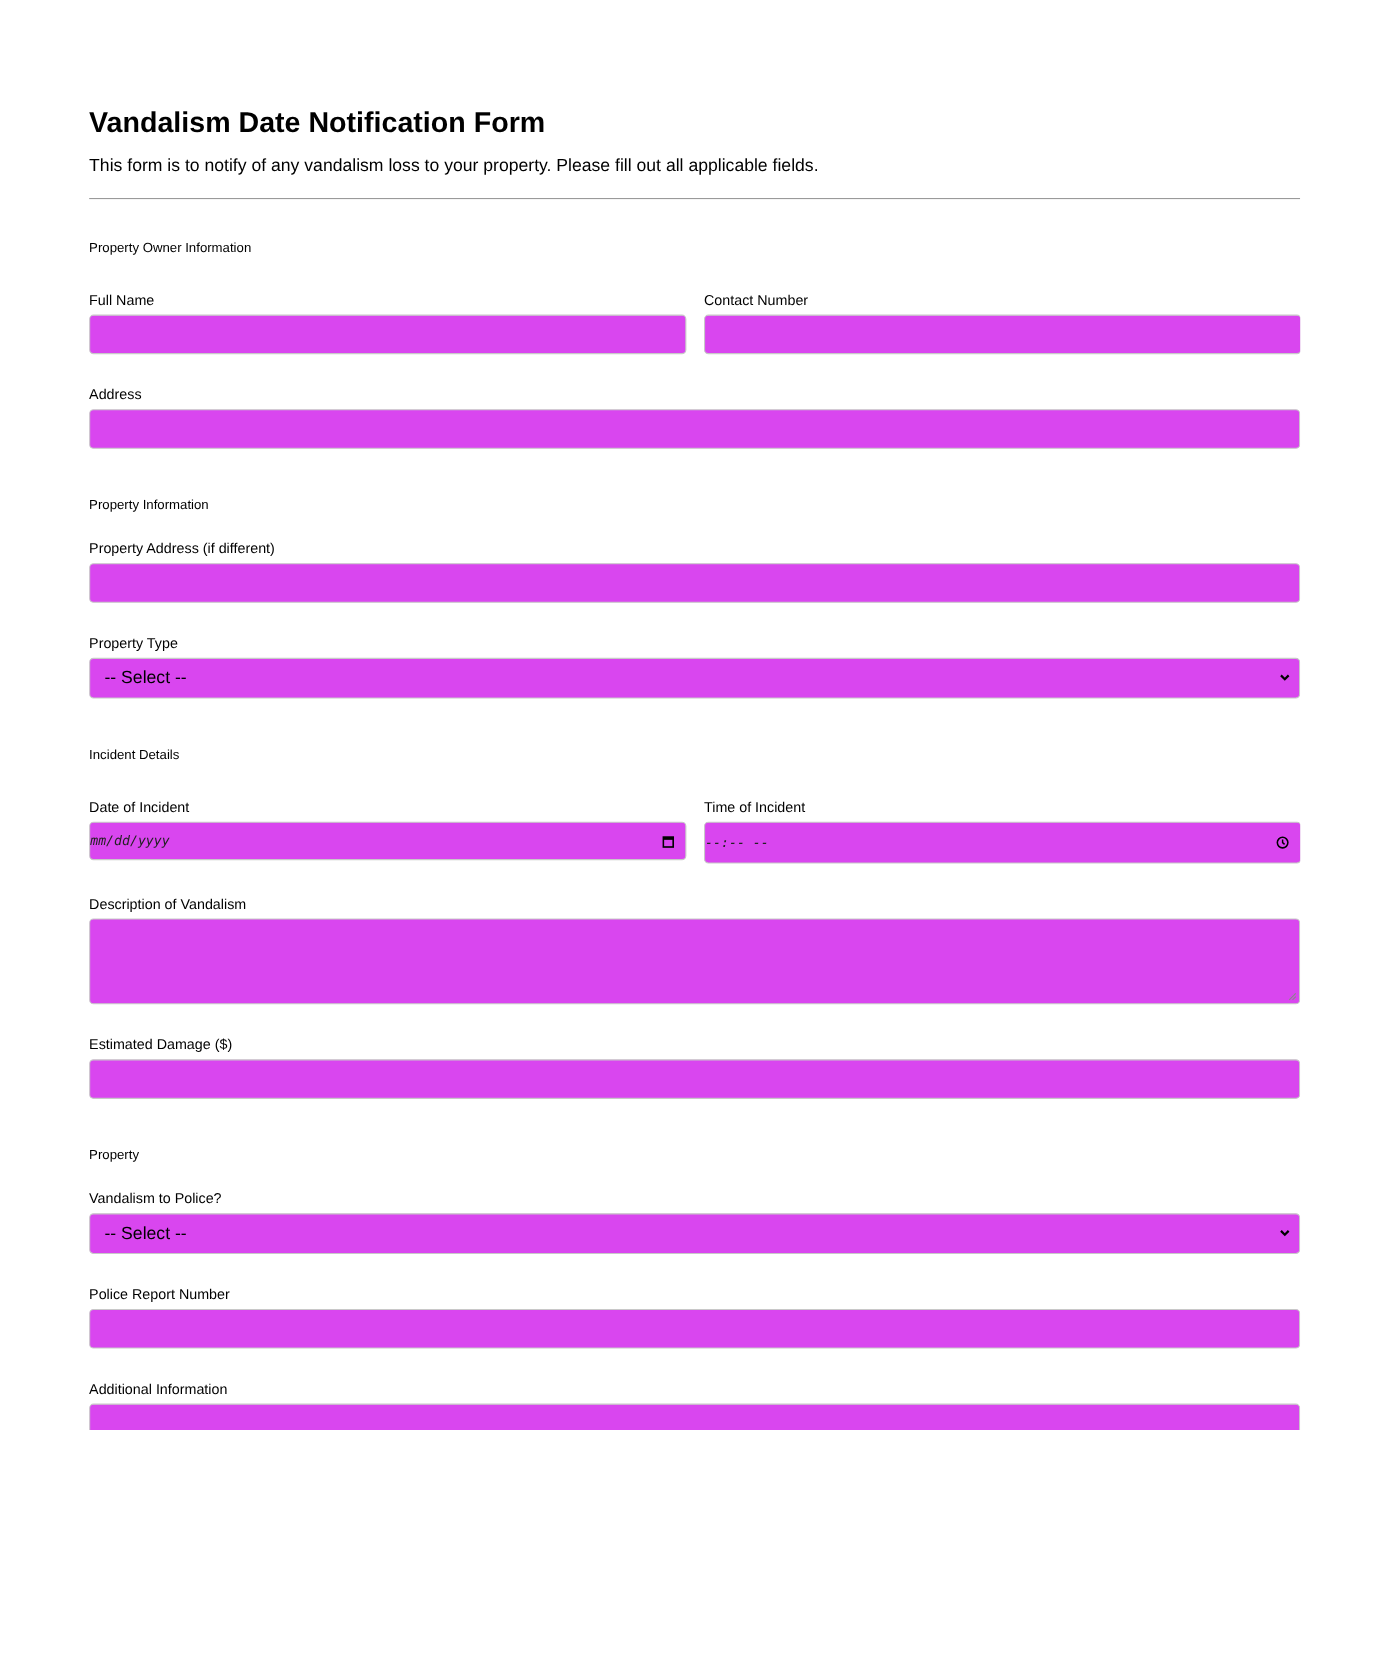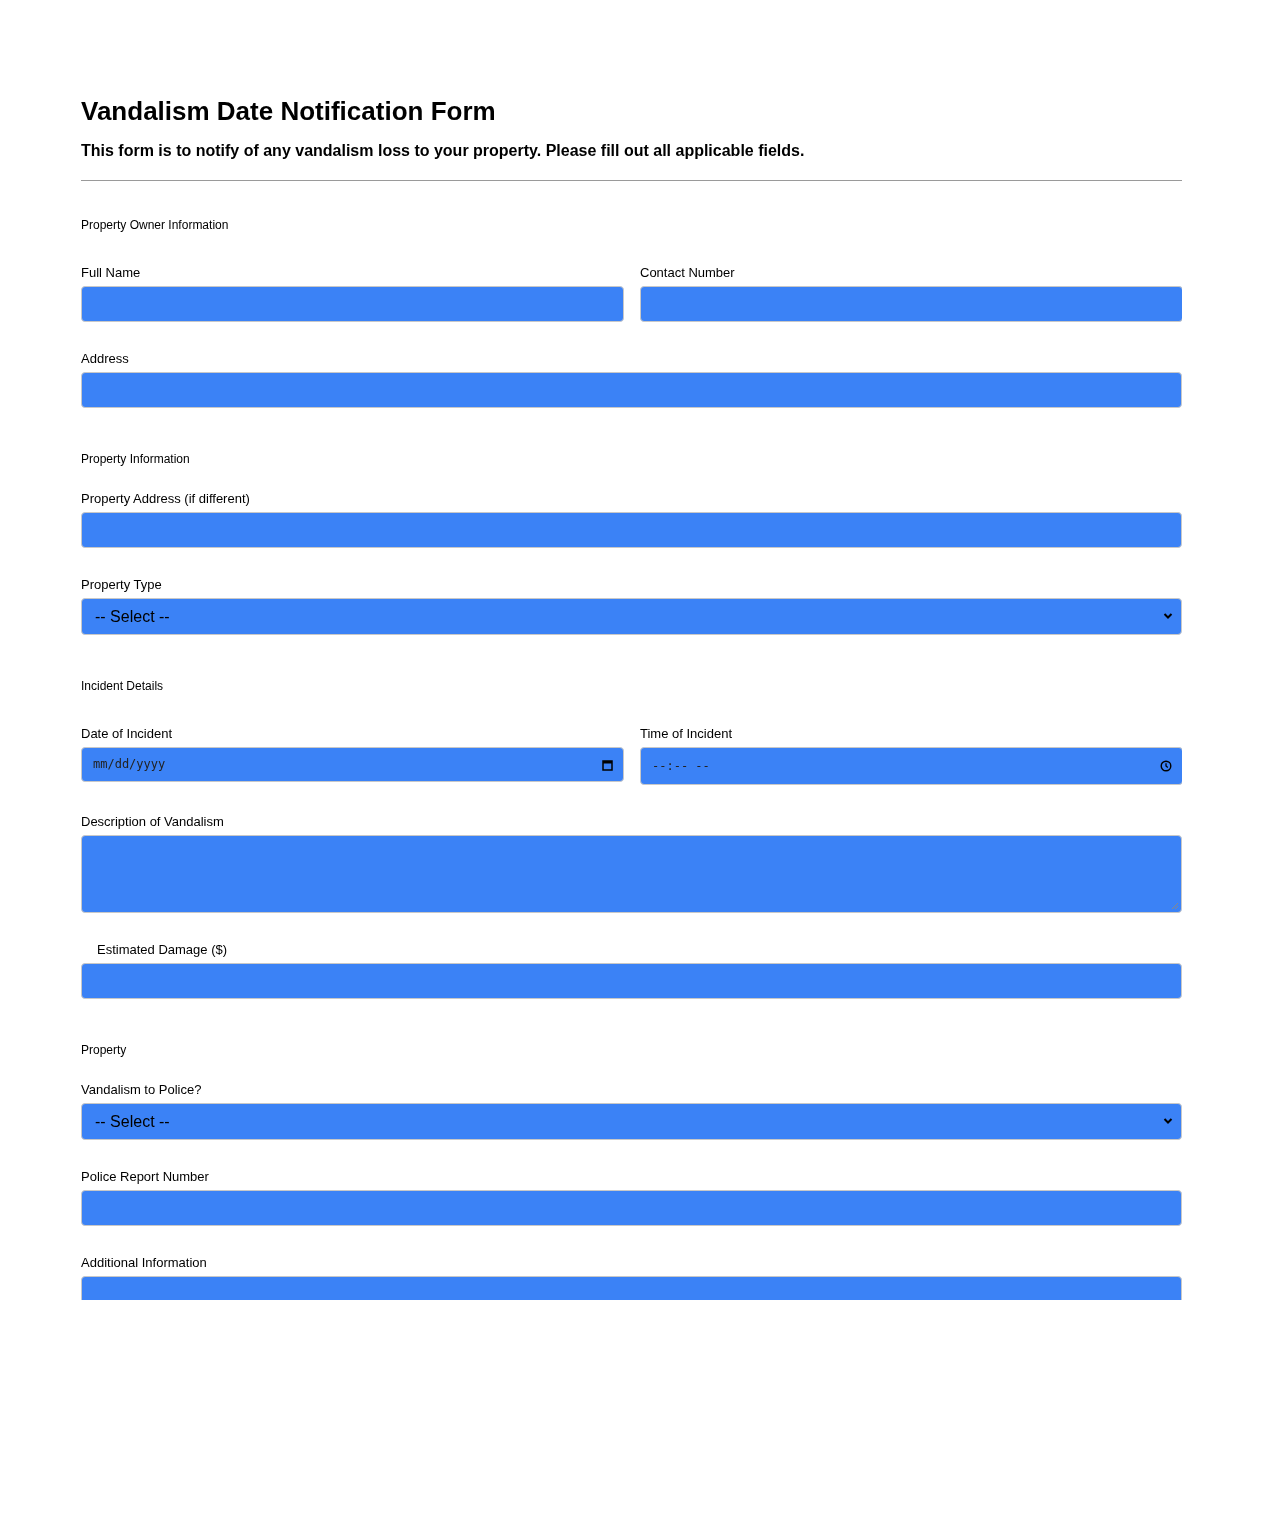--- a/index.html
+++ b/index.html
@@ -6,31 +6,31 @@
     html, body { margin: 0; padding: 0; background: #ffffff; }
     body {
       width: 1263px; height: 1526px; overflow: hidden;
       font-family: "Liberation Sans", sans-serif; color: #000;
     }
     .page { position: absolute; left: 81px; top: 0; width: 1101px; height: 1300px; overflow: hidden; }
     h1 {
       position: absolute; top: 95px; left: 0; margin: 0;
       font-size: 26px; font-weight: bold; line-height: 32px;
     }
-    .intro { position: absolute; top: 141px; left: 0; margin: 0; font-size: 16px; line-height: 20px; font-weight: bold; }
+    .intro { position: absolute; top: 141px; left: 0; margin: 0; font-size: 16px; line-height: 20px; }
     .rule { position: absolute; top: 180px; left: 0; width: 1101px; height: 0; border-top: 1px solid #9a9a9a; }
     .sec { position: absolute; left: 0; margin: 0; font-size: 12px; font-weight: normal; line-height: 22px; }
     .lbl { position: absolute; font-size: 13px; line-height: 20px; }
     .box {
-      position: absolute; border: 1px solid #c8c8c8; border-radius: 4px; background: #3b82f6;
+      position: absolute; border: 1px solid #c8c8c8; border-radius: 4px; background: #d946ef;
     }
     .half { width: 543px; }
     .full { width: 1101px; }
     .h36 { height: 36px; }
-    .ph-mono { position: absolute; left: 11px; font-family: "DejaVu Sans Mono", monospace; font-size: 12px; color: #222; }
+    .ph-mono { position: absolute; left: 0; font-family: "DejaVu Sans Mono", monospace; font-size: 12px; color: #222; font-style: italic; }
     .sel-txt { position: absolute; left: 13px; top: 8px; font-size: 16px; line-height: 20px; }
     .chev { position: absolute; right: 8px; top: 12px; width: 10px; height: 10px; }
     .icon-r { position: absolute; right: 10px; }
     .resize { position: absolute; right: 2px; bottom: 2px; width: 8px; height: 8px; }
   </style>
 </head>
 <body>
 
 <div class="page">
   <h1>Vandalism Date Notification Form</h1>
@@ -81,21 +81,21 @@
       </svg>
   </div>
 
   <label class="lbl" style="top:812px;left:0">Description of Vandalism</label>
   <div class="box full" style="top:835px;left:0;height:78px">
     <svg class="resize" viewBox="0 0 8 8">
         <path d="M7 1 L1 7 M7 4 L4 7" stroke="#888" stroke-width="1"></path>
       </svg>
   </div>
 
-  <label class="lbl" style="top:940px;left:16px">Estimated Damage ($)</label>
+  <label class="lbl" style="top:940px;left:0">Estimated Damage ($)</label>
   <div class="box full h36" style="top:963px;left:0"></div>
 
   <h2 class="sec" style="top:1039px">Property</h2>
 
   <label class="lbl" style="top:1080px;left:0">Vandalism to Police?</label>
   <div class="box full" style="top:1103px;left:0;height:37px">
     <span class="sel-txt">-- Select --</span>
     <svg class="chev" viewBox="0 0 10 10">
         <path d="M1.5 3 L5 6.5 L8.5 3" fill="none" stroke="#000" stroke-width="2"></path>
       </svg>

